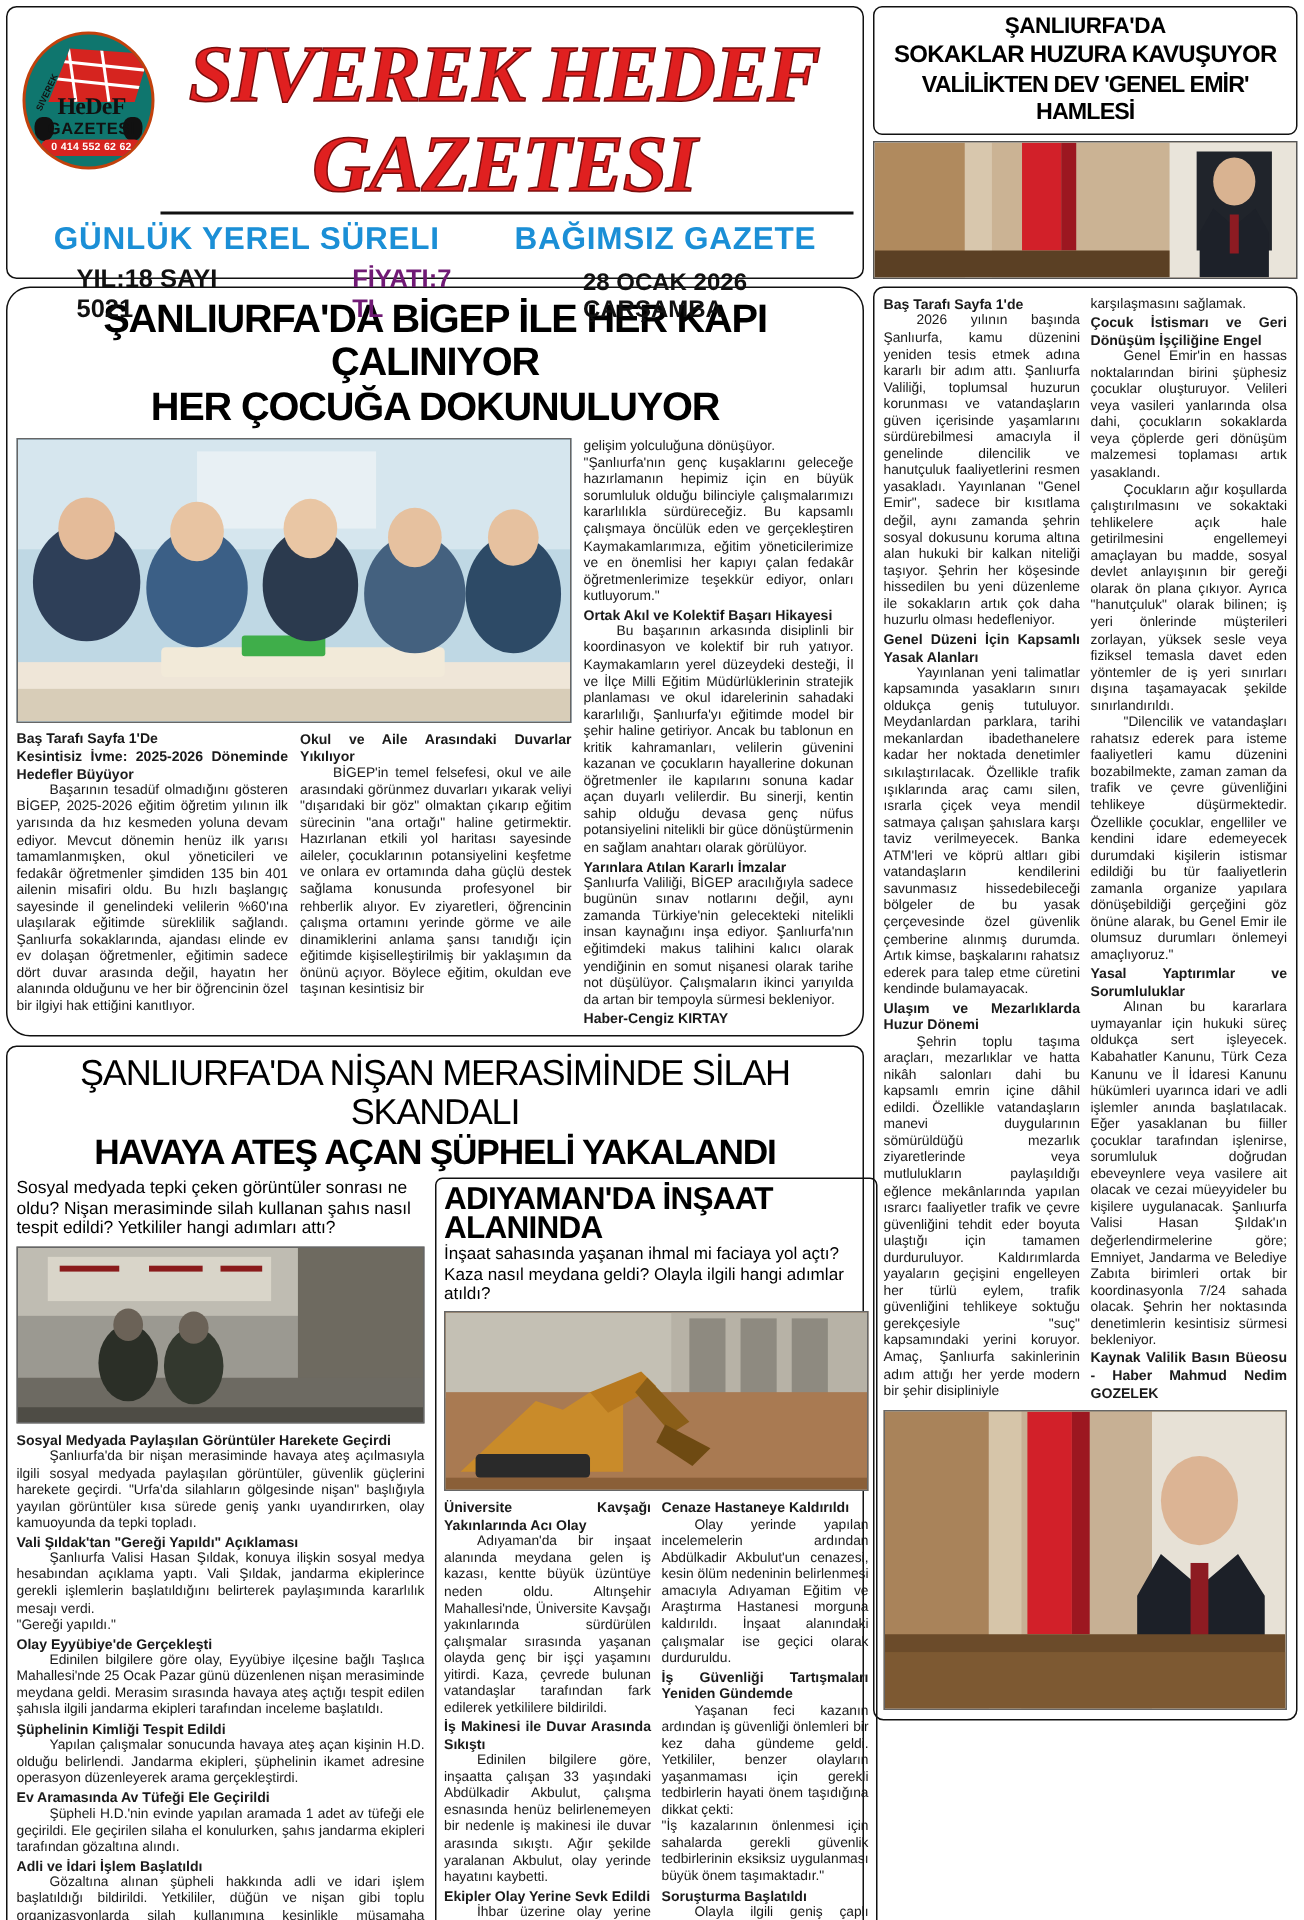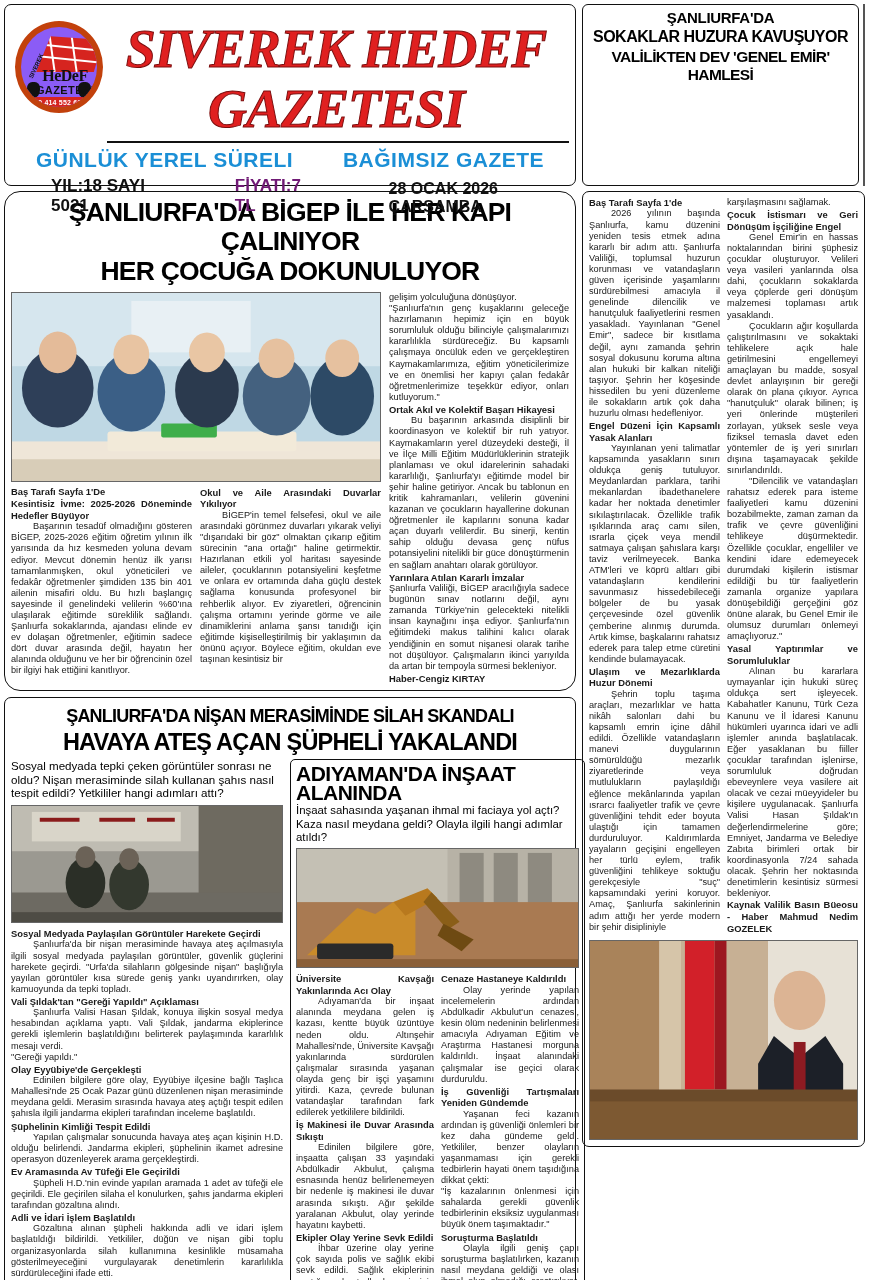--- a/index.html
+++ b/index.html
@@ -16,21 +16,21 @@
 
   
   .top { display: flex; gap: 6px; height: 182px; }
 
   .masthead { width: 572px; position: relative; padding: 4px 6px; }
   .logo {
     position:absolute; left:10px; top:16px; width:88px; height:92px;
   }
   .logo-oval{
     position:absolute; left:0; top:0; width:88px; height:92px;
-    background:#8b5cf6; border:6px solid #c2410c; border-radius:50%;
+    background:#0f766e; border:2px solid #c2410c; border-radius:50%;
     overflow:hidden;
   }
   .logo-red{
     position:absolute; left:4px; top:7px; width:80px; height:38px;
     background:#d6241f;
     clip-path: polygon(14% 100%, 32% 6%, 98% 16%, 86% 100%);
   }
   .logo-red i{ position:absolute; background:#fff; }
   .logo-red i:nth-child(1){ left:0; top:12px; width:100%; height:1.5px; transform:rotate(6deg);}
   .logo-red i:nth-child(2){ left:0; top:24px; width:100%; height:1.5px; transform:rotate(6deg);}
@@ -75,21 +75,21 @@
   }
   .mh-meta{
     margin-left:40px; display:flex; align-items:flex-end; gap:30px;
     font-weight:bold; margin-top:4px;
   }
   .mh-year{ font-size:17px; color:#111; }
   .mh-price{ font-size:17px; color:#701a75; margin-left:35px;}
   .mh-date{ font-size:16px; color:#111; margin-left:44px; }
 
   
-  .topright{ width:283px; display:flex; flex-direction:row; gap:4px;}
+  .topright{ width:283px; display:flex; flex-direction:column; gap:4px;}
   .tr-head{
     border:1.5px solid #111; border-radius:6px; padding:4px 3px 5px;
     text-align:center; background:#fff;
   }
   .tr-h1{ font-size:15px; font-weight:bold; letter-spacing:-0.3px;}
   .tr-h2{ font-size:16px; font-weight:bold; letter-spacing:-0.5px; margin-top:2px;}
   .tr-h3{ font-size:15.5px; font-weight:bold; letter-spacing:-0.6px; margin-top:2px;}
   .tr-photo{ flex:1; border:1px solid #555; position:relative; overflow:hidden;
     background:linear-gradient(180deg,#d9c9ae,#b9a184); }
 
@@ -108,21 +108,21 @@
 
   
   .txt{ font-size:9.2px; line-height:11.1px; text-align:justify; color:#1a1a1a; }
   .txt p{ margin:0; text-indent:22px; }
   .txt p.noind{ text-indent:0; }
   .sub{ font-weight:bold; font-size:9.4px; line-height:11.4px; margin-top:1px; }
   .kicker{ font-weight:bold; font-size:9.4px; line-height:11.4px;}
 
   
   .a2{ margin-top:6px; border:1.5px solid #111; border-radius:7px; padding:5px 6px 6px;}
-  .a2-h1{ font-size:18px; font-weight:bold; text-align:center; letter-spacing:-0.8px; line-height:26px;}
+  .a2-h1{ font-size:24px; font-weight:normal; text-align:center; letter-spacing:-0.8px; line-height:26px;}
   .a2-h2{ font-size:23.5px; font-weight:bold; text-align:center; letter-spacing:-0.8px; line-height:27px;}
   .a2-flex{ display:flex; gap:7px; margin-top:3px;}
   .a2-left{ width:272px; }
   .lead{ font-size:11.6px; line-height:13.6px; font-weight:500;}
   .a2-photo{ width:272px; height:118px; margin-top:5px; border:1px solid #666;
     overflow:hidden; position:relative; background:#8e8f8a;}
   
   .inset{ flex:1; border:1.5px solid #111; border-radius:5px; padding:4px 5px 5px; }
   .in-h1{ font-size:21px; font-weight:bold; letter-spacing:-0.5px; line-height:19px;}
   .in-h2{ font-size:16.5px; font-weight:bold; letter-spacing:-0.6px; line-height:19px;}
@@ -340,21 +340,21 @@
         </div>
       </div>
     </div>
 
     <div style="width:283px;">
       <div class="rail-box" style="margin-top:5px;">
         <div class="rail-cols">
           <div class="rail-col txt">
             <div class="kicker">Baş Tarafı Sayfa 1'de</div>
             <p>2026 yılının başında Şanlıurfa, kamu düzenini yeniden tesis etmek adına kararlı bir adım attı. Şanlıurfa Valiliği, toplumsal huzurun korunması ve vatandaşların güven içerisinde yaşamlarını sürdürebilmesi amacıyla il genelinde dilencilik ve hanutçuluk faaliyetlerini resmen yasakladı. Yayınlanan "Genel Emir", sadece bir kısıtlama değil, aynı zamanda şehrin sosyal dokusunu koruma altına alan hukuki bir kalkan niteliği taşıyor. Şehrin her köşesinde hissedilen bu yeni düzenleme ile sokakların artık çok daha huzurlu olması hedefleniyor.</p>
-            <div class="sub">Engel Düzeni İçin Kapsamlı Yasak Alanları</div>
+            <div class="sub">Genel Düzeni İçin Kapsamlı Yasak Alanları</div>
             <p>Yayınlanan yeni talimatlar kapsamında yasakların sınırı oldukça geniş tutuluyor. Meydanlardan parklara, tarihi mekanlardan ibadethanelere kadar her noktada denetimler sıkılaştırılacak. Özellikle trafik ışıklarında araç camı silen, ısrarla çiçek veya mendil satmaya çalışan şahıslara karşı taviz verilmeyecek. Banka ATM'leri ve köprü altları gibi vatandaşların kendilerini savunmasız hissedebileceği bölgeler de bu yasak çerçevesinde özel güvenlik çemberine alınmış durumda. Artık kimse, başkalarını rahatsız ederek para talep etme cüretini kendinde bulamayacak.</p>
             <div class="sub">Ulaşım ve Mezarlıklarda Huzur Dönemi</div>
             <p>Şehrin toplu taşıma araçları, mezarlıklar ve hatta nikâh salonları dahi bu kapsamlı emrin içine dâhil edildi. Özellikle vatandaşların manevi duygularının sömürüldüğü mezarlık ziyaretlerinde veya mutlulukların paylaşıldığı eğlence mekânlarında yapılan ısrarcı faaliyetler trafik ve çevre güvenliğini tehdit eder boyuta ulaştığı için tamamen durduruluyor. Kaldırımlarda yayaların geçişini engelleyen her türlü eylem, trafik güvenliğini tehlikeye soktuğu gerekçesiyle "suç" kapsamındaki yerini koruyor. Amaç, Şanlıurfa sakinlerinin adım attığı her yerde modern bir şehir disipliniyle</p>
           </div>
           <div class="rail-col txt">
             <p class="noind">karşılaşmasını sağlamak.</p>
             <div class="sub">Çocuk İstismarı ve Geri Dönüşüm İşçiliğine Engel</div>
             <p>Genel Emir'in en hassas noktalarından birini şüphesiz çocuklar oluşturuyor. Velileri veya vasileri yanlarında olsa dahi, çocukların sokaklarda veya çöplerde geri dönüşüm malzemesi toplaması artık yasaklandı.</p>
             <p>Çocukların ağır koşullarda çalıştırılmasını ve sokaktaki tehlikelere açık hale getirilmesini engellemeyi amaçlayan bu madde, sosyal devlet anlayışının bir gereği olarak ön plana çıkıyor. Ayrıca "hanutçuluk" olarak bilinen; iş yeri önlerinde müşterileri zorlayan, yüksek sesle veya fiziksel temasla davet eden yöntemler de iş yeri sınırları dışına taşamayacak şekilde sınırlandırıldı.</p>
             <p>"Dilencilik ve vatandaşları rahatsız ederek para isteme faaliyetleri kamu düzenini bozabilmekte, zaman zaman da trafik ve çevre güvenliğini tehlikeye düşürmektedir. Özellikle çocuklar, engelliler ve kendini idare edemeyecek durumdaki kişilerin istismar edildiği bu tür faaliyetlerin zamanla organize yapılara dönüşebildiği gerçeğini göz önüne alarak, bu Genel Emir ile olumsuz durumları önlemeyi amaçlıyoruz."</p>

